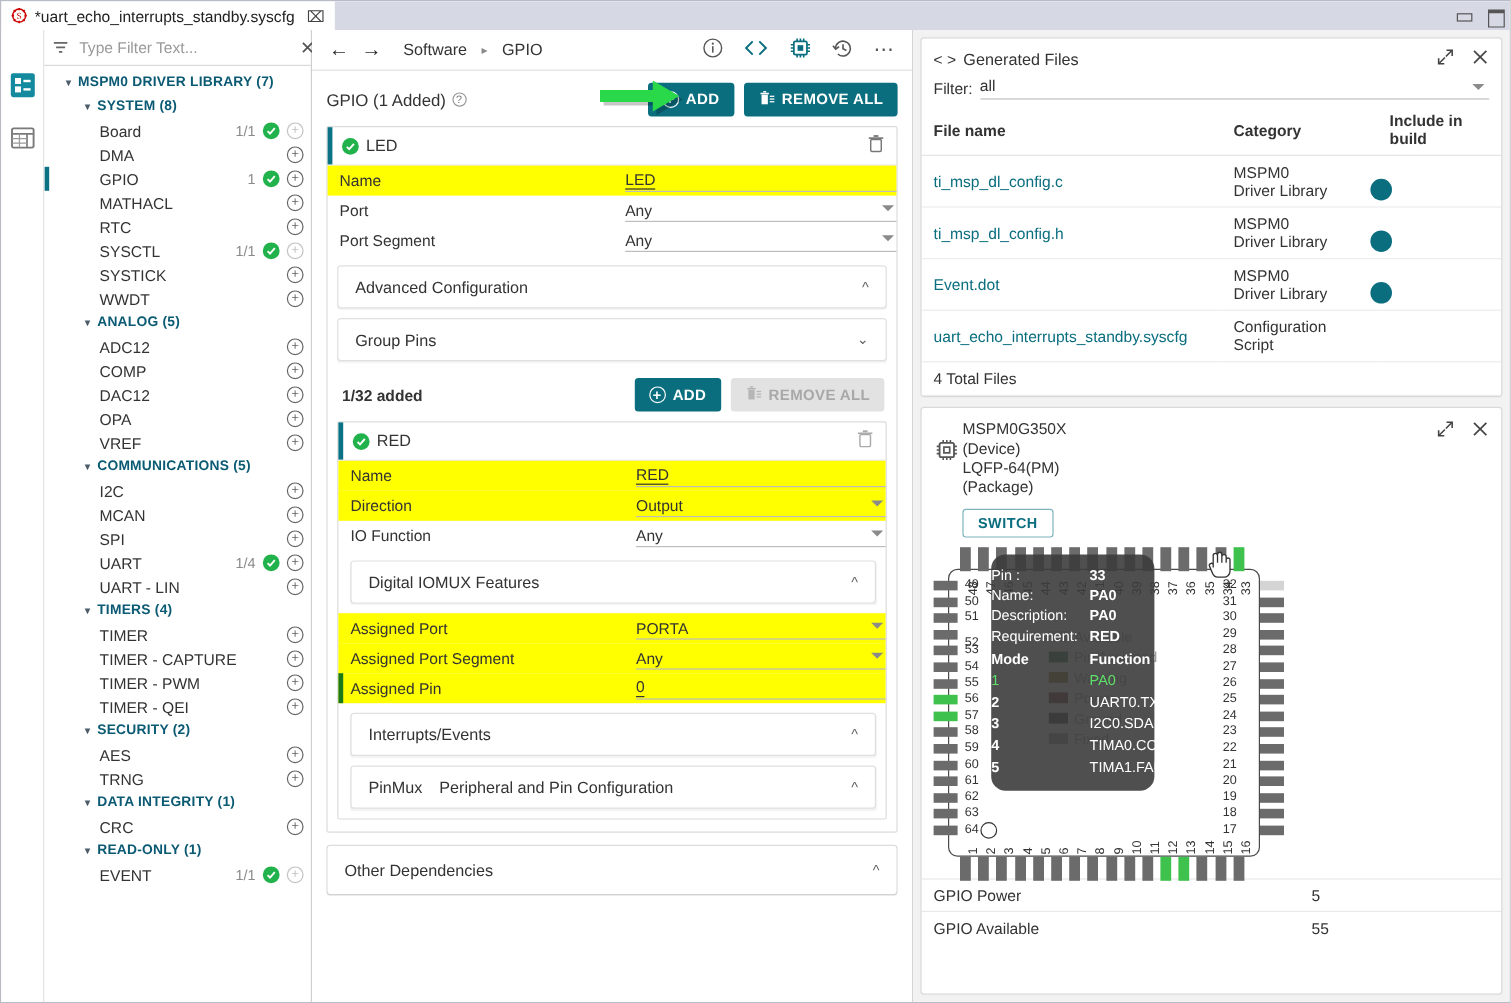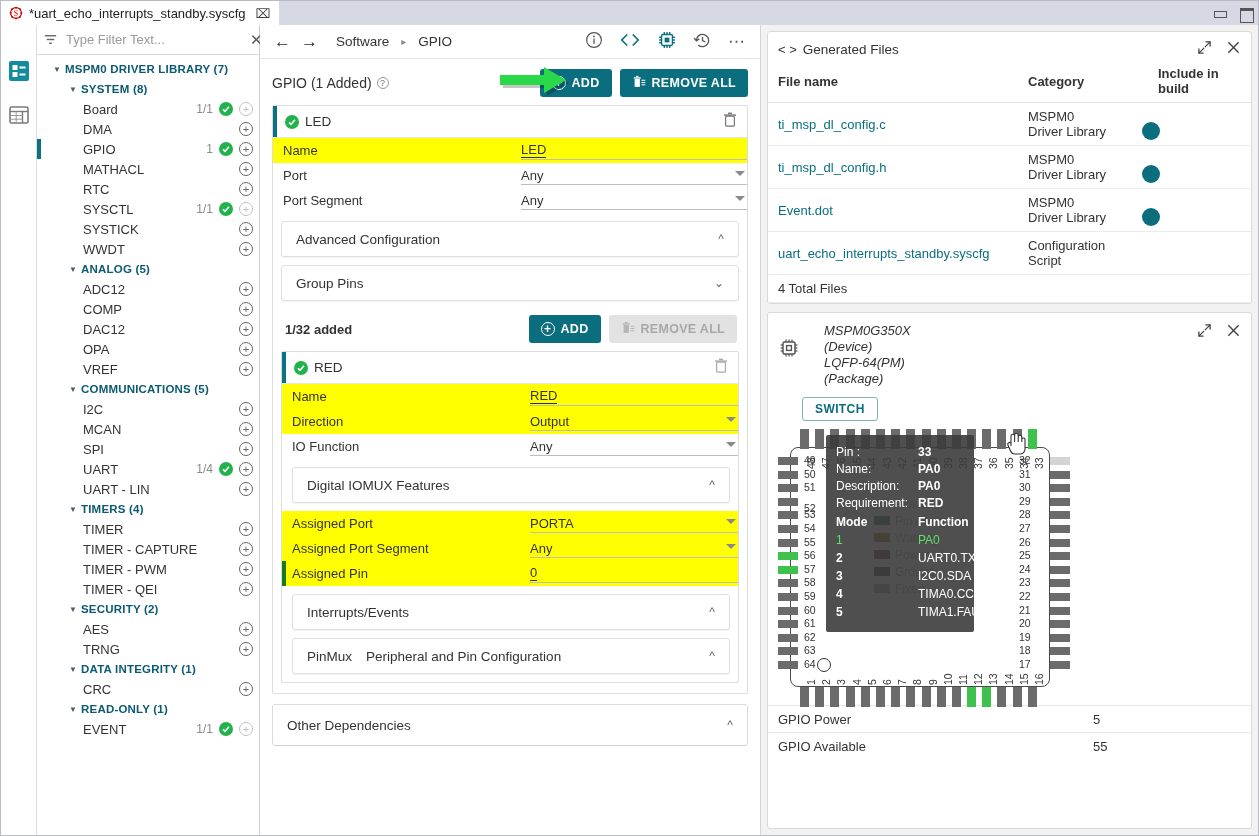--- a/index.html
+++ b/index.html
@@ -147,42 +147,42 @@
                    padding:4px 10px 6px 10px; border-bottom:1px solid #e3e3e3; }
   table.files td { padding:6px 10px; border-bottom:1px solid #ececec; vertical-align:middle;
                    color:#333; }
   table.files td.fn a { color:#0a6e7f; text-decoration:none; cursor:pointer; }
   .toggle { width:30px; height:14px; border-radius:7px; background:#7fc3cc; position:relative; cursor:pointer;}
   .toggle::after { content:""; position:absolute; right:-2px; top:-2px; width:18px; height:18px;
                    border-radius:50%; background:#0a6e7f; }
   .tot { font-size:13px; color:#333; padding:6px 10px; border-bottom:1px solid #ececec; }
 
   
-  .dev-head { display:flex; align-items:flex-start; padding:10px 10px 0 10px; gap:24px;font-style:italic; }
+  .dev-head { display:flex; align-items:flex-start; padding:10px 10px 0 10px; gap:2px; }
   .dev-ico { width:22px; height:22px; margin-top:14px; flex:none; }
   .dev-name { font-size:13px; color:#333; line-height:16px; }
   .switch-btn { margin:10px 0 6px 34px; border:1px solid #7fb4be; background:#fff;
                 color:#0a6e7f; border-radius:3px; height:24px; padding:0 12px;
                 font-size:12px; font-weight:bold; letter-spacing:.4px; cursor:pointer;
                 font-family:"Liberation Sans", sans-serif; }
 
   .chipwrap { position:relative; margin:2px 10px 0 10px; height:276px; }
   .chipbody { position:absolute; left:12px; top:18px; width:260px; height:240px;
               border:1.5px solid #4a4a4a; border-radius:8px; background:#fff; }
   .chipdot { position:absolute; left:26px; bottom:14px; width:14px; height:14px;
              border:1.8px solid #333; border-radius:50%; }
   .pinrow { position:absolute; display:flex; }
   .pin { background:#6b6b6b; }
   .pin.green { background:#3fc14e; }
   .pin.light { background:#d4d4d4; }
   .pinlbl { position:absolute; font-size:10.5px; color:#333; font-family:"Liberation Sans", sans-serif; }
 
-  .tooltip { position:absolute; left:48px; top:6px; width:148px;
-             background:rgba(60,60,60,.90); color:#fff; padding:7px 10px 9px 10px;
-             font-size:12px; border-radius:2px; }
+  .tooltip { position:absolute; left:48px; top:6px; width:136px;
+             background:rgba(60,60,60,.90); color:#fff; padding:7px 10px 9px 0;
+             font-size:12px; border-radius:12px; }
   .tt-row { display:flex; margin:3px 0; }
   .tt-k { width:82px; flex:none; }
   .tt-v { font-weight:bold; }
   .tt-mode { display:flex; margin:5px 0 3px 0; font-weight:bold; }
   .tt-mode .tt-k { width:82px; }
   .tt-m { display:flex; margin:4px 0; }
   .tt-m .tt-k { width:82px; flex:none; font-weight:bold; }
   .tt-m.act, .tt-m.act .tt-k { color:#5fe06a; font-weight:normal; }
 
   .legend { position:absolute; left:96px; top:66px; font-size:12px; color:#9c9c9c; }
@@ -770,20 +770,27 @@
               </svg>
             </span>
             <span class="ca">
               <svg width="15" height="15" viewBox="0 0 16 16">
                   <line x1="2.5" y1="2.5" x2="13.5" y2="13.5" stroke="#444" stroke-width="1.5"></line>
                   <line x1="13.5" y1="2.5" x2="2.5" y2="13.5" stroke="#444" stroke-width="1.5"></line>
                 </svg>
             </span>
           </span>
         </div>
+        <div class="filter-line">
+          <span class="fl-lbl">Filter:</span>
+          <span class="fl-val">
+            <span>all</span>
+            <i class="caret" style="right:4px;top:6px;"></i>
+          </span>
+        </div>
         <table class="files">
           <thead>
               <tr>
             <th style="width:250px;">File name</th>
             <th style="width:130px;">Category</th>
             <th>Include in build</th>
           </tr>
             </thead>
           <tbody id="files-body">
               <tr>

